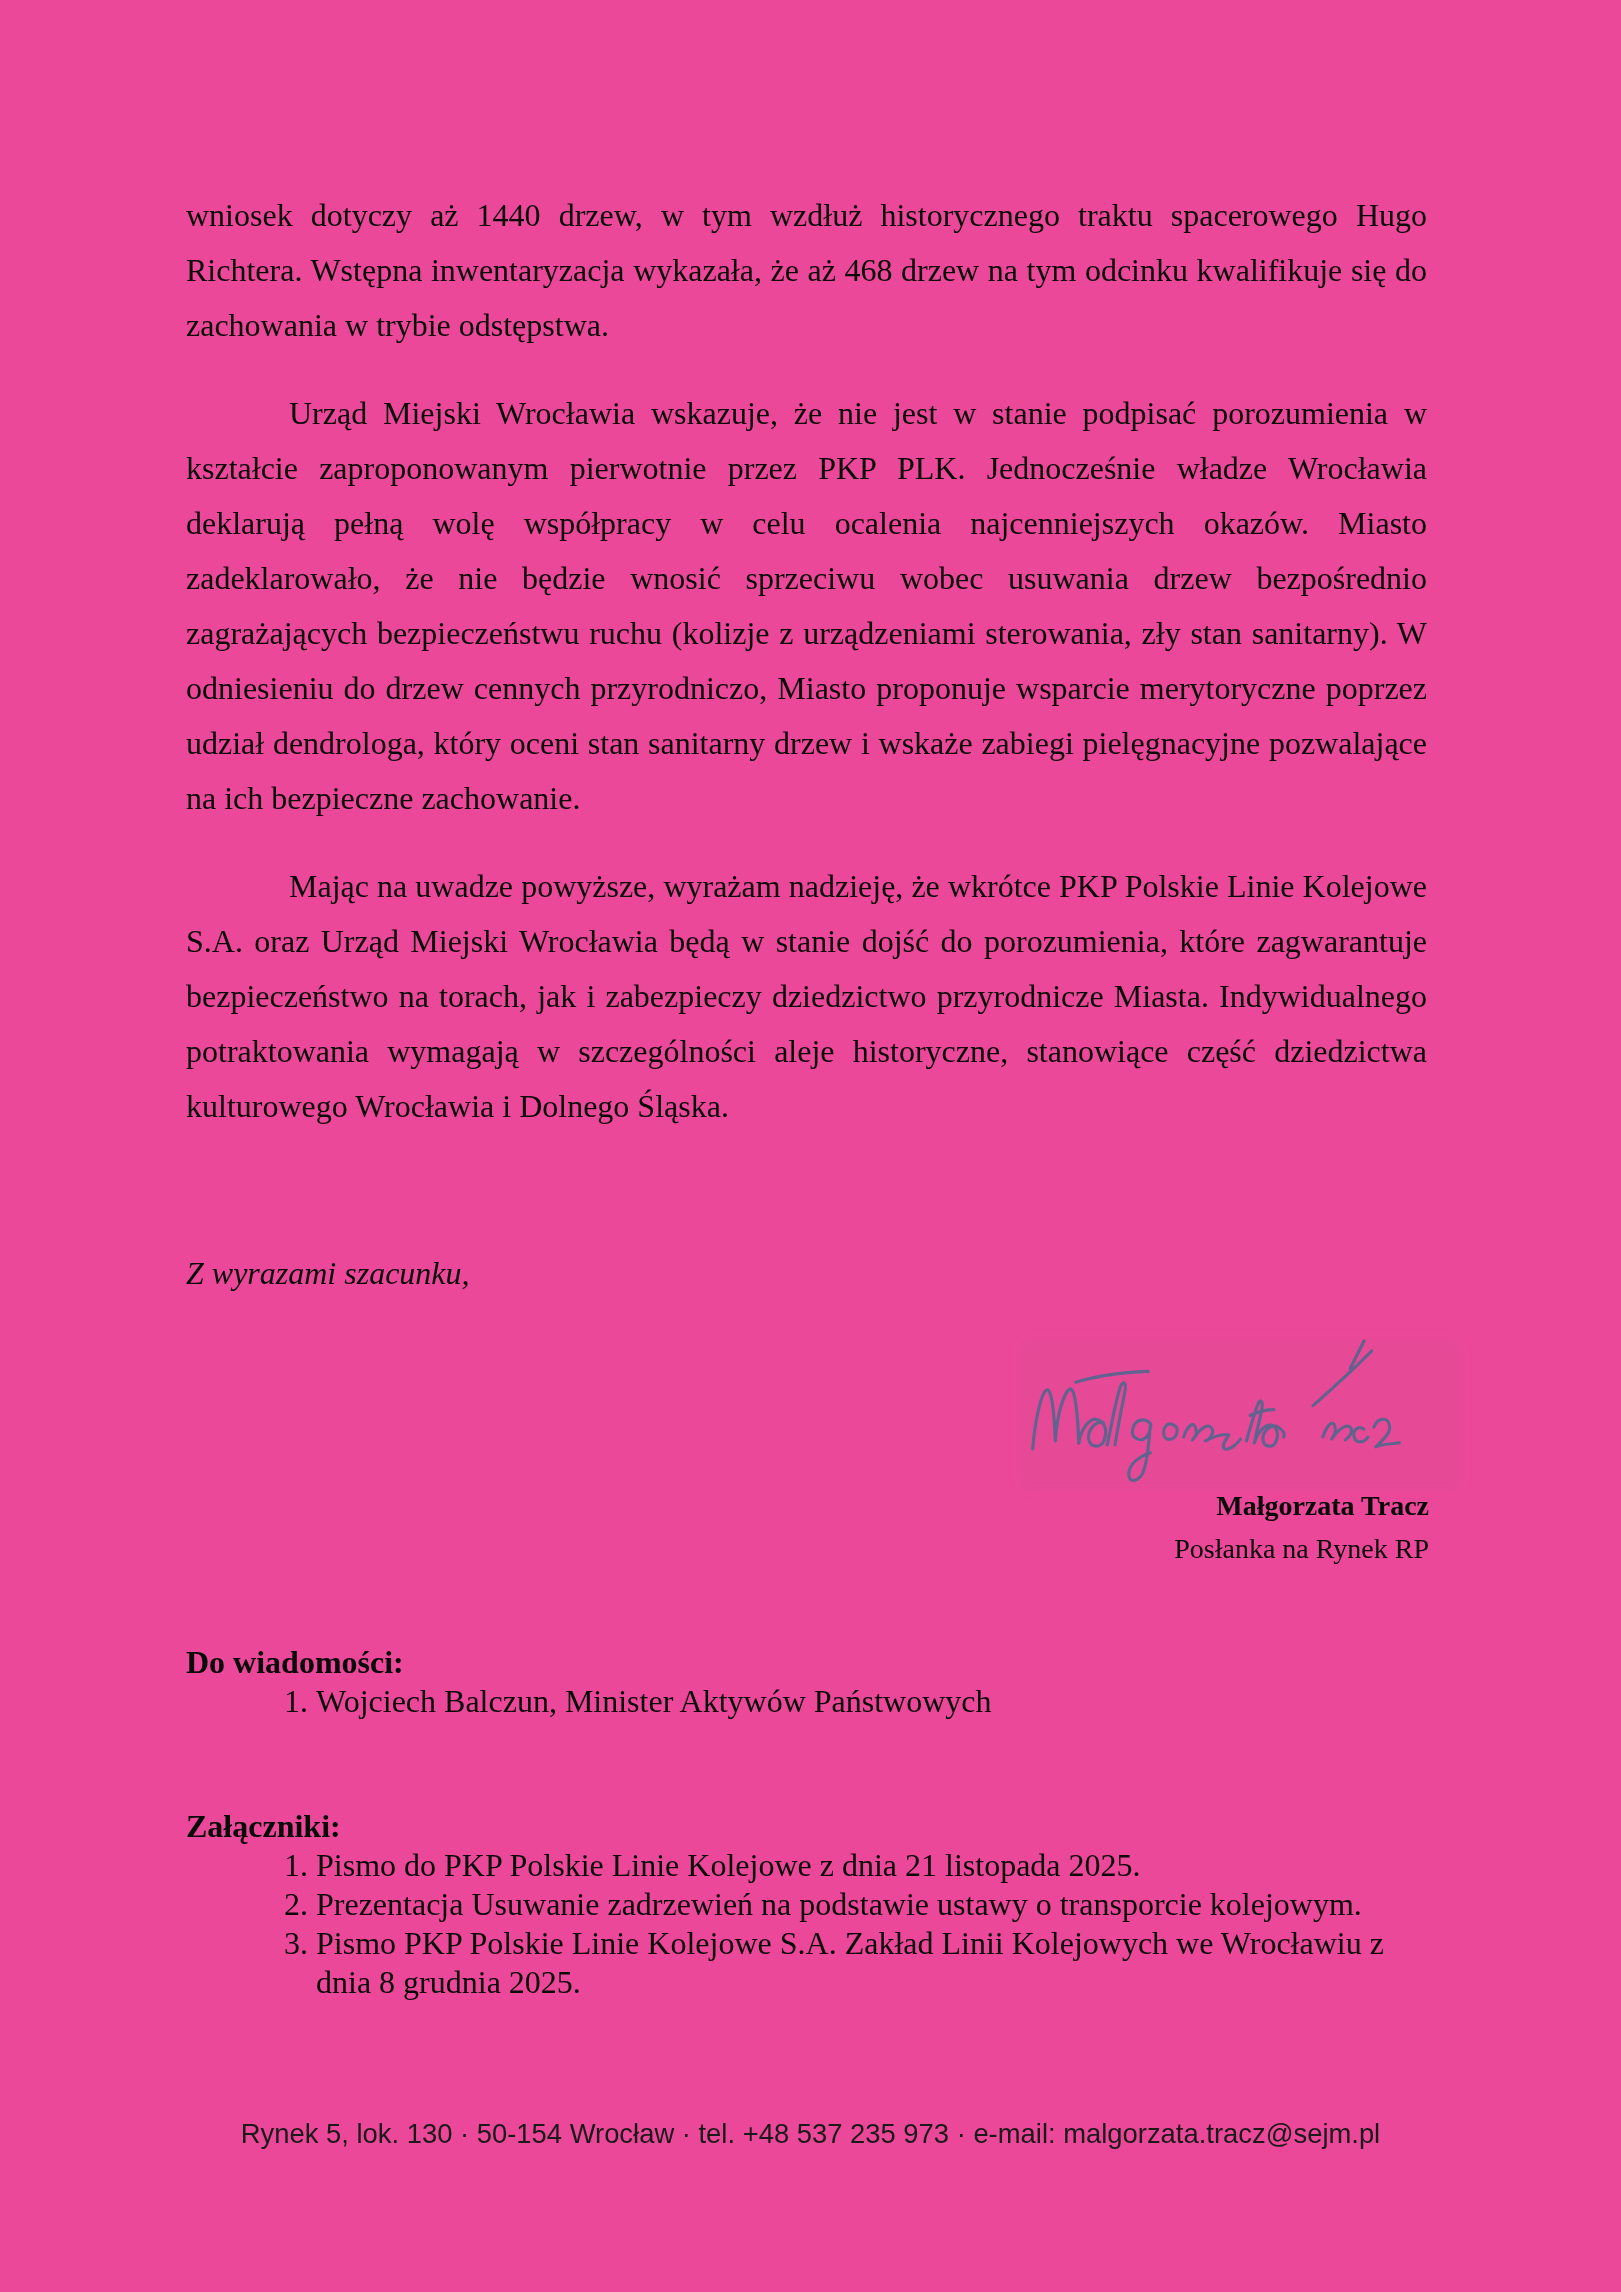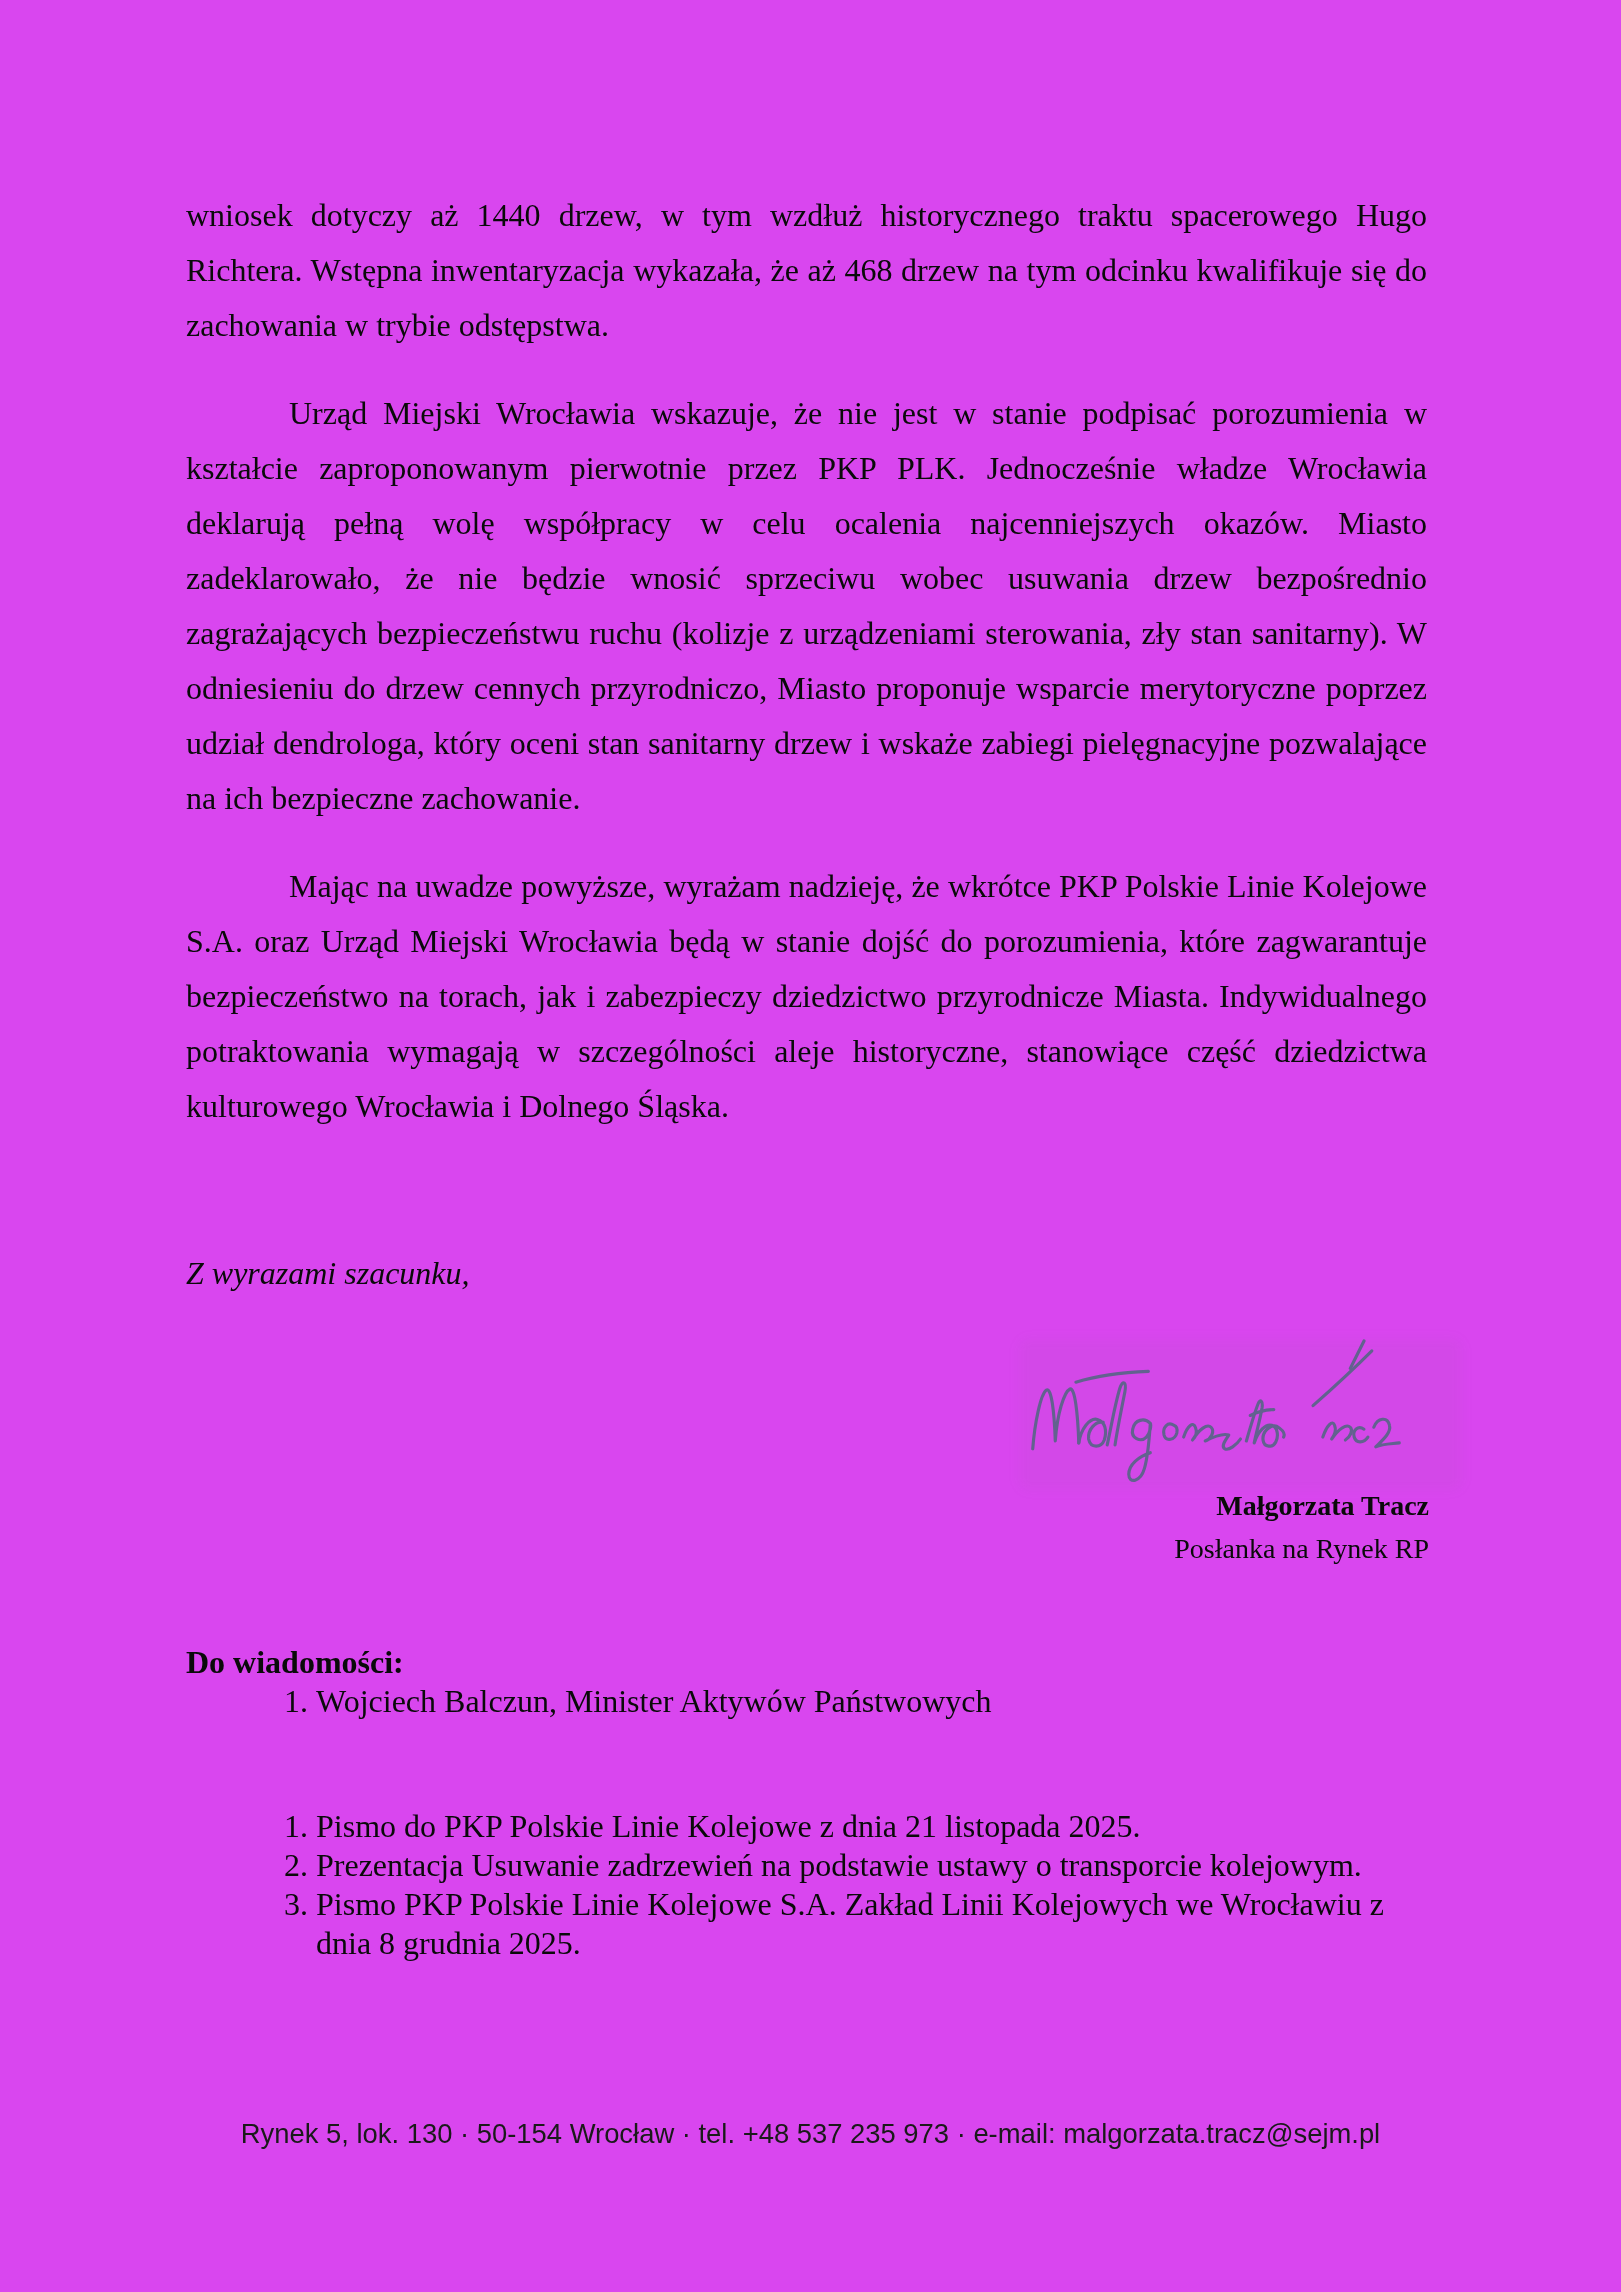--- a/index.html
+++ b/index.html
@@ -1,20 +1,20 @@
 <!DOCTYPE html>
 <html lang="pl"><head>
 <meta charset="utf-8">
 <style>
   html, body { margin: 0; padding: 0; background: #ffffff; }
   .page {
     position: relative;
     width: 1621px;
     height: 2293px;
-    background: #d946ef;
+    background: #ec4899;
     color: #0a0a0a;
     font-family: "Liberation Serif", "DejaVu Serif", serif;
     overflow: hidden;
   }
   .body-text {
     position: absolute;
     top: 188px;
     left: 186px;
     width: 1241px;
     font-size: 32px;
@@ -159,20 +159,21 @@
 
   <div class="cc-block">
     <div class="list-heading">Do wiadomości:</div>
     <div class="row">
       <span class="num">1.</span>
       <span class="txt">Wojciech Balczun, Minister Aktywów Państwowych</span>
     </div>
   </div>
 
   <div class="att-block">
+    <div class="list-heading">Załączniki:</div>
     <div class="doc-list">
       <div class="row">
         <span class="num">1.</span>
         <span class="txt">Pismo do PKP Polskie Linie Kolejowe z dnia 21 listopada 2025.</span>
       </div>
       <div class="row">
         <span class="num">2.</span>
         <span class="txt">Prezentacja Usuwanie zadrzewień na podstawie ustawy o transporcie kolejowym.</span>
       </div>
       <div class="row">

